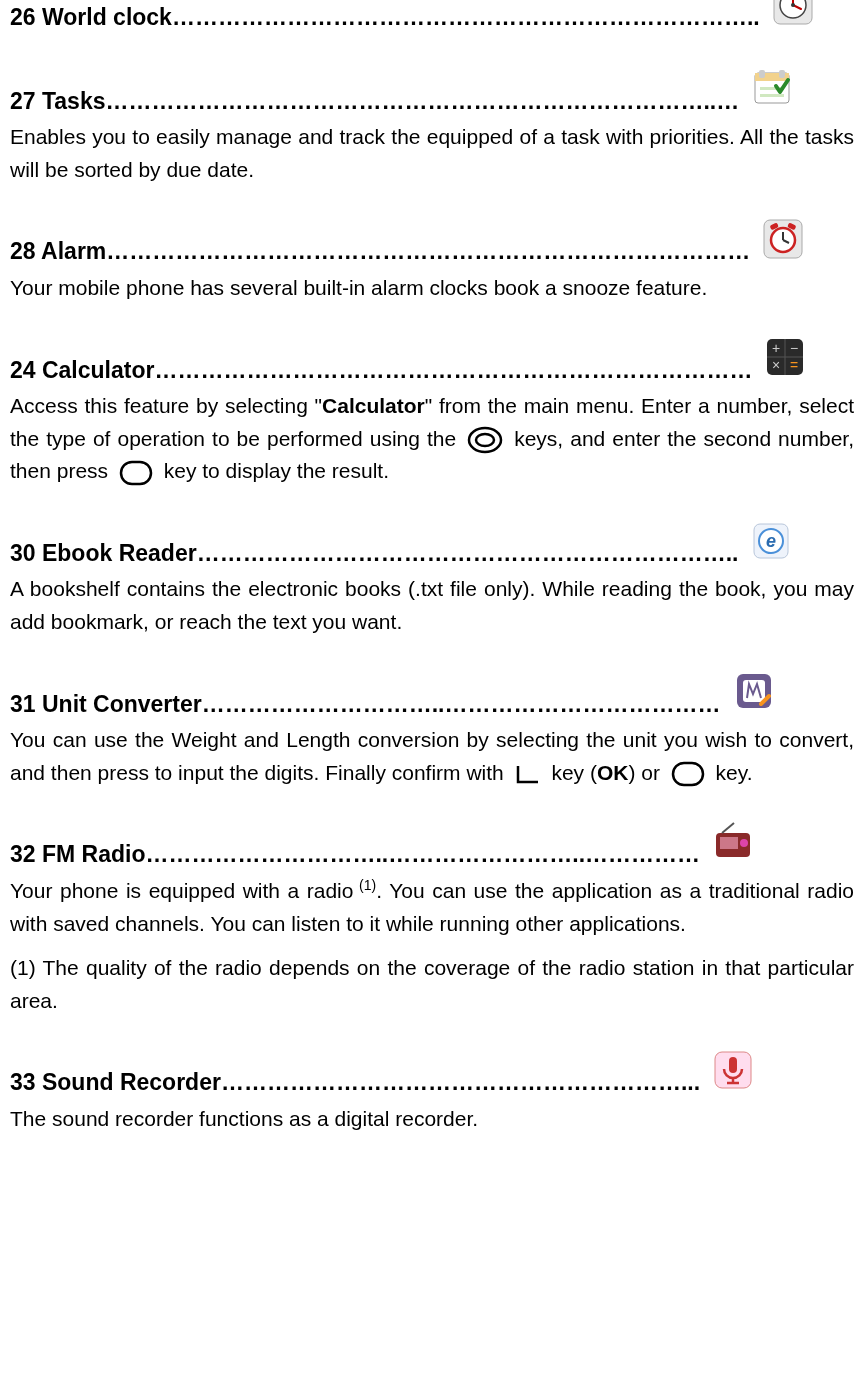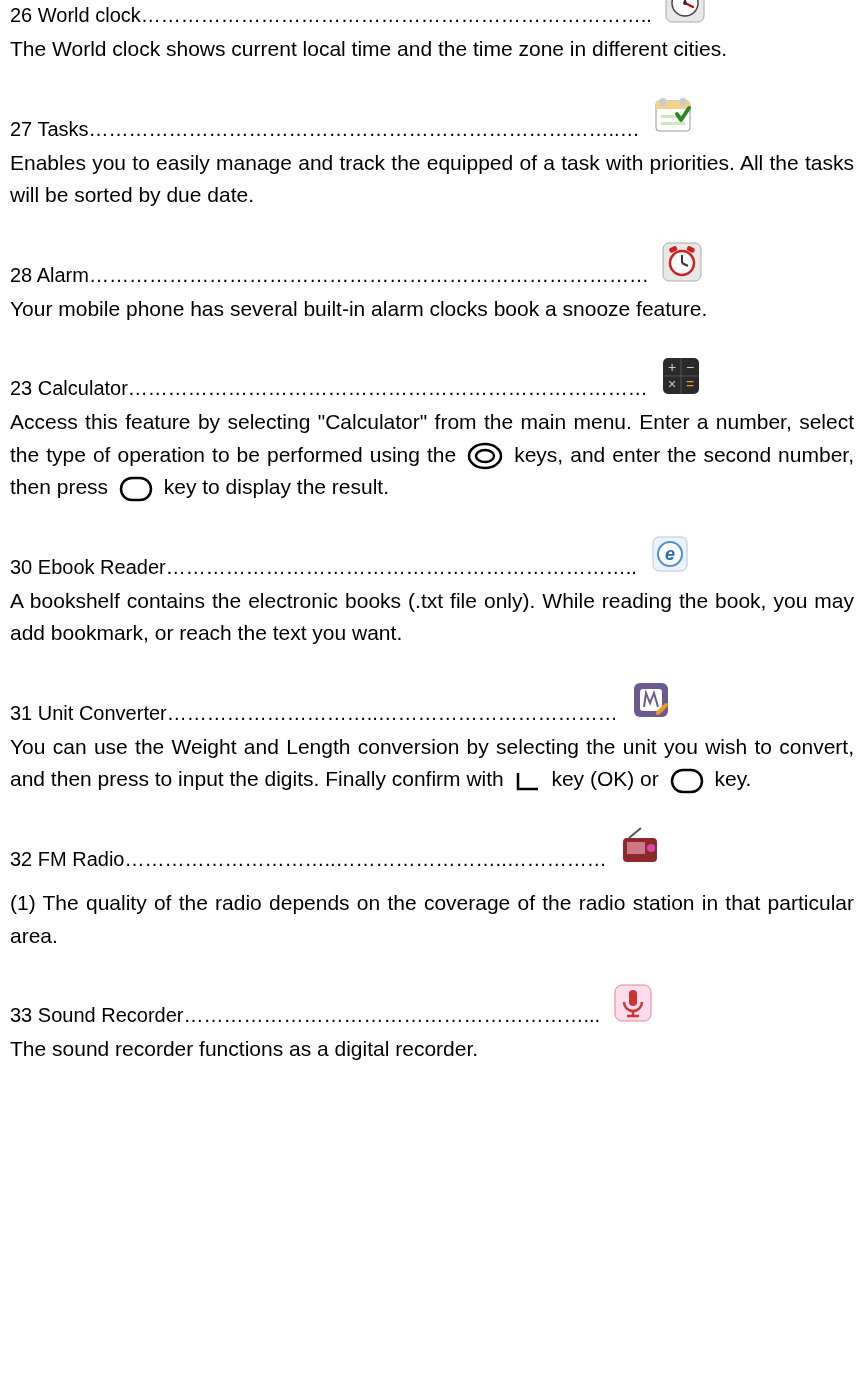--- a/index.html
+++ b/index.html
@@ -15,22 +15,22 @@
     }
     .section {
       margin-bottom: 48px;
     }
     .heading-row {
       display: flex;
       align-items: center;
       margin-bottom: 2px;
     }
     .heading {
-      font-weight: normal;
-      font-size: 20px;
+      font-weight: bold;
+      font-size: 23px;
       white-space: nowrap;
       overflow: visible;
     }
     .heading-icon {
       width: 42px;
       height: 42px;
       margin-left: 12px;
       flex-shrink: 0;
       display:inline-flex;
       align-items:center;
@@ -39,42 +39,41 @@
     }
     .body-text {
       font-size: 21px;
       text-align: justify;
     }
     .inline-key {
       display: inline-block;
       vertical-align: middle;
       margin: 0 4px;
     }
-    .inline-bold { font-weight: normal; }
+    .inline-bold { font-weight: bold; }
     .sup { vertical-align: super; font-size: 14px; }
     .footnote { margin-top: 12px; }
     svg { display:block; }
   </style>
 </head>
 <body>
 
 <div class="section">
   <div class="heading-row">
     <span class="heading">26 World clock…………………………………………………………………..</span>
     <span class="heading-icon">
       <svg width="42" height="42" viewBox="0 0 42 42">
         <rect x="2" y="2" width="38" height="38" rx="6" fill="#e8e8e8" stroke="#aaa"></rect>
         <circle cx="21" cy="21" r="13" fill="#fff" stroke="#444" stroke-width="1.5"></circle>
         <path d="M21 21 L21 11" stroke="#b00" stroke-width="2" stroke-linecap="round"></path>
         <path d="M21 21 L29 25" stroke="#b00" stroke-width="2" stroke-linecap="round"></path>
         <circle cx="21" cy="21" r="2" fill="#333"></circle>
       </svg>
     </span>
   </div>
-  <div class="body-text">The World clock shows current local time and the time zone in different cities.</div>
 </div>
 
 <div class="section">
   <div class="heading-row">
     <span class="heading">27 Tasks……………………………………………………………………..…</span>
     <span class="heading-icon">
       <svg width="42" height="42" viewBox="0 0 42 42">
         <rect x="4" y="6" width="34" height="30" rx="3" fill="#fff" stroke="#999"></rect>
         <rect x="4" y="6" width="34" height="8" fill="#f2d28c"></rect>
         <rect x="8" y="3" width="6" height="8" rx="2" fill="#ccc"></rect>
@@ -100,21 +99,21 @@
         <path d="M21 22 L21 14" stroke="#333" stroke-width="2"></path>
         <path d="M21 22 L27 25" stroke="#333" stroke-width="2"></path>
       </svg>
     </span>
   </div>
   <div class="body-text">Your mobile phone has several built-in alarm clocks book a snooze feature.</div>
 </div>
 
 <div class="section">
   <div class="heading-row">
-    <span class="heading">23 Calculator……………………………………………………………………</span>
+    <span class="heading">24 Calculator……………………………………………………………………</span>
     <span class="heading-icon">
       <svg width="42" height="42" viewBox="0 0 42 42">
         <rect x="3" y="3" width="36" height="36" rx="5" fill="#2a2a2a"></rect>
         <line x1="21" y1="3" x2="21" y2="39" stroke="#555"></line>
         <line x1="3" y1="21" x2="39" y2="21" stroke="#555"></line>
         <text x="12" y="17" font-size="14" fill="#ccc" text-anchor="middle">+</text>
         <text x="30" y="17" font-size="14" fill="#ccc" text-anchor="middle">−</text>
         <text x="12" y="34" font-size="14" fill="#ccc" text-anchor="middle">×</text>
         <text x="30" y="34" font-size="14" fill="#f7931e" text-anchor="middle">=</text>
       </svg>
@@ -170,20 +169,23 @@
     <span class="heading">32 FM Radio…………………………..……………………..……………</span>
     <span class="heading-icon">
       <svg width="42" height="42" viewBox="0 0 42 42">
         <rect x="4" y="12" width="34" height="24" rx="4" fill="#8a2a2a"></rect>
         <rect x="8" y="16" width="18" height="12" fill="#c78"></rect>
         <circle cx="32" cy="22" r="4" fill="#d4a"></circle>
         <line x1="10" y1="12" x2="22" y2="2" stroke="#555" stroke-width="2"></line>
       </svg>
     </span>
   </div>
+  <div class="body-text">
+    <span>Your phone is equipped with a radio</span><span class="sup"> (1)</span><span>. You can use the application as a traditional radio with saved channels. You can listen to it while running other applications.</span>
+  </div>
   <div class="body-text footnote">(1) The quality of the radio depends on the coverage of the radio station in that particular area.</div>
 </div>
 
 <div class="section" style="margin-bottom:10px;">
   <div class="heading-row">
     <span class="heading">33 Sound Recorder……………………………………………………...</span>
     <span class="heading-icon">
       <svg width="42" height="42" viewBox="0 0 42 42">
         <rect x="3" y="3" width="36" height="36" rx="7" fill="#fde" stroke="#d88"></rect>
         <rect x="17" y="8" width="8" height="16" rx="4" fill="#c33"></rect>

